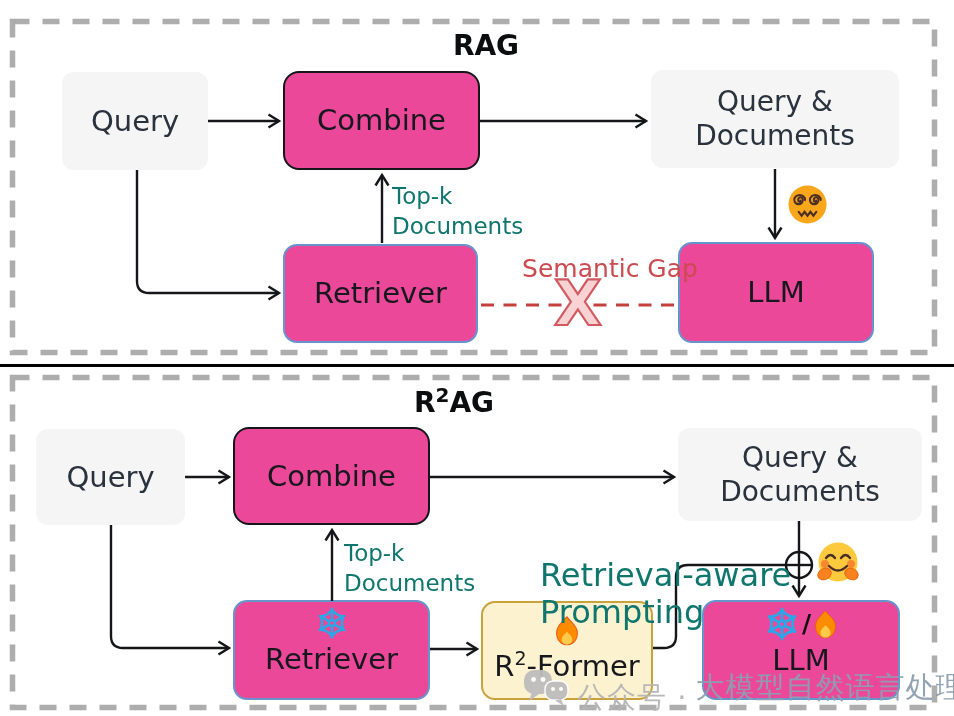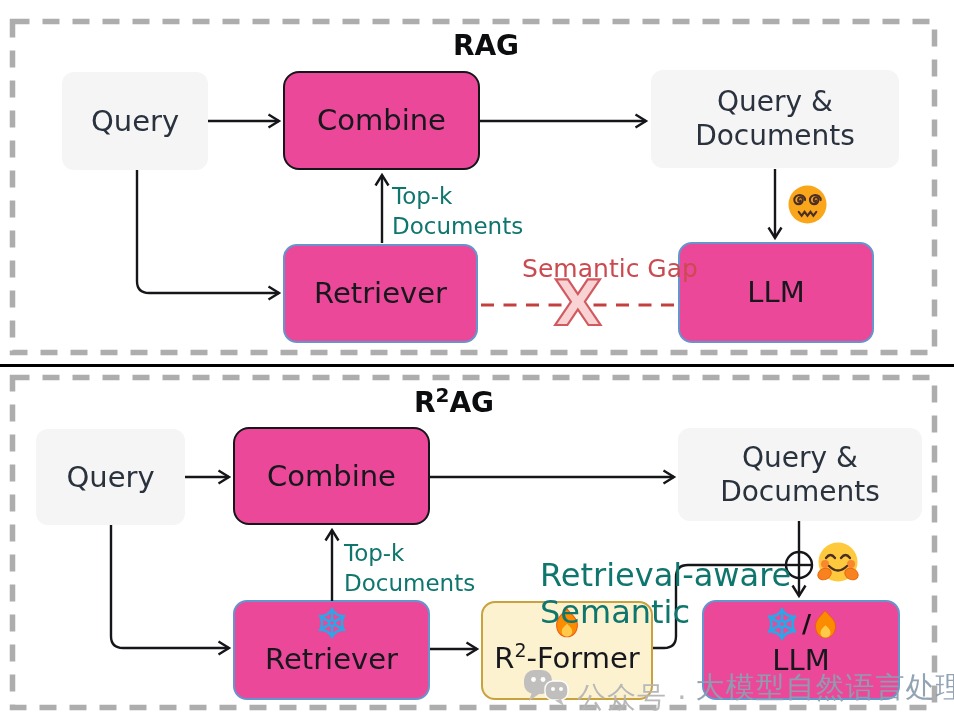--- a/index.html
+++ b/index.html
@@ -17,21 +17,21 @@
   .rag-combine{left:283px;top:71px;width:197px;height:99px;}
   .rag-qd{left:651px;top:70px;width:248px;height:98px;font-size:28px;}
   .rag-retriever{left:283px;top:244px;width:195px;height:99px;}
   .rag-llm{left:678px;top:242px;width:196px;height:101px;}
 
   
   .r2-query{left:36px;top:429px;width:149px;height:96px;}
   .r2-combine{left:233px;top:427px;width:197px;height:98px;}
   .r2-qd{left:678px;top:428px;width:244px;height:93px;font-size:28px;}
   .r2-retriever{left:233px;top:600px;width:197px;height:100px;justify-content:flex-start;padding-top:2px;}
-  .r2-former{left:481px;top:601px;width:172px;height:99px;justify-content:flex-start;padding-top:0;}
+  .r2-former{left:481px;top:601px;width:172px;height:99px;justify-content:flex-start;padding-top:8px;}
   .r2-llm{left:702px;top:600px;width:198px;height:100px;justify-content:flex-start;padding-top:3px;}
 
   .panel-title{position:absolute;transform:translateX(-50%);font-weight:bold;font-size:28px;color:#0c0d0f;z-index:3;}
   .panel-title sup{font-size:20px;}
   .t-rag{left:478px;top:29px;margin-left:8px;}
   .t-r2ag{left:454px;top:383px;}
 
   .lbl{position:absolute;z-index:3;color:#0f766e;}
   .topk1{left:392px;top:181px;font-size:23px;line-height:30px;}
   .topk2{left:344px;top:538px;font-size:23px;line-height:30px;}
@@ -231,21 +231,21 @@
     <div>Documents</div>
   </div>
 
   <div class="lbl topk2">
     <div>Top-k</div>
     <div>Documents</div>
   </div>
 
   <div class="lbl rap">
     <div>Retrieval-aware</div>
-    <div>Semantic</div>
+    <div>Prompting</div>
   </div>
 
   <div class="lbl semgap">Semantic Gap</div>
 
   <div class="emoji d-dizzy">
     <svg width="41" height="41" viewBox="-21 -21 42 42">
       <circle cx="0" cy="0" r="19.5" fill="#faa61a"></circle>
       <g fill="none" stroke="#4a2e28" stroke-width="2.1" stroke-linecap="round">
         <path transform="translate(-8,-4.5)" d="M5.5,0 C5.5,-7 -5.5,-7 -5.5,0 C-5.5,5.5 3.2,5.5 3.2,0 C3.2,-4 -1.6,-4 -1.6,0 C-1.6,2.2 0.8,2.2 0.8,0.3"></path>
         <path transform="translate(8,-4.5)" d="M5.5,0 C5.5,-7 -5.5,-7 -5.5,0 C-5.5,5.5 3.2,5.5 3.2,0 C3.2,-4 -1.6,-4 -1.6,0 C-1.6,2.2 0.8,2.2 0.8,0.3"></path>

